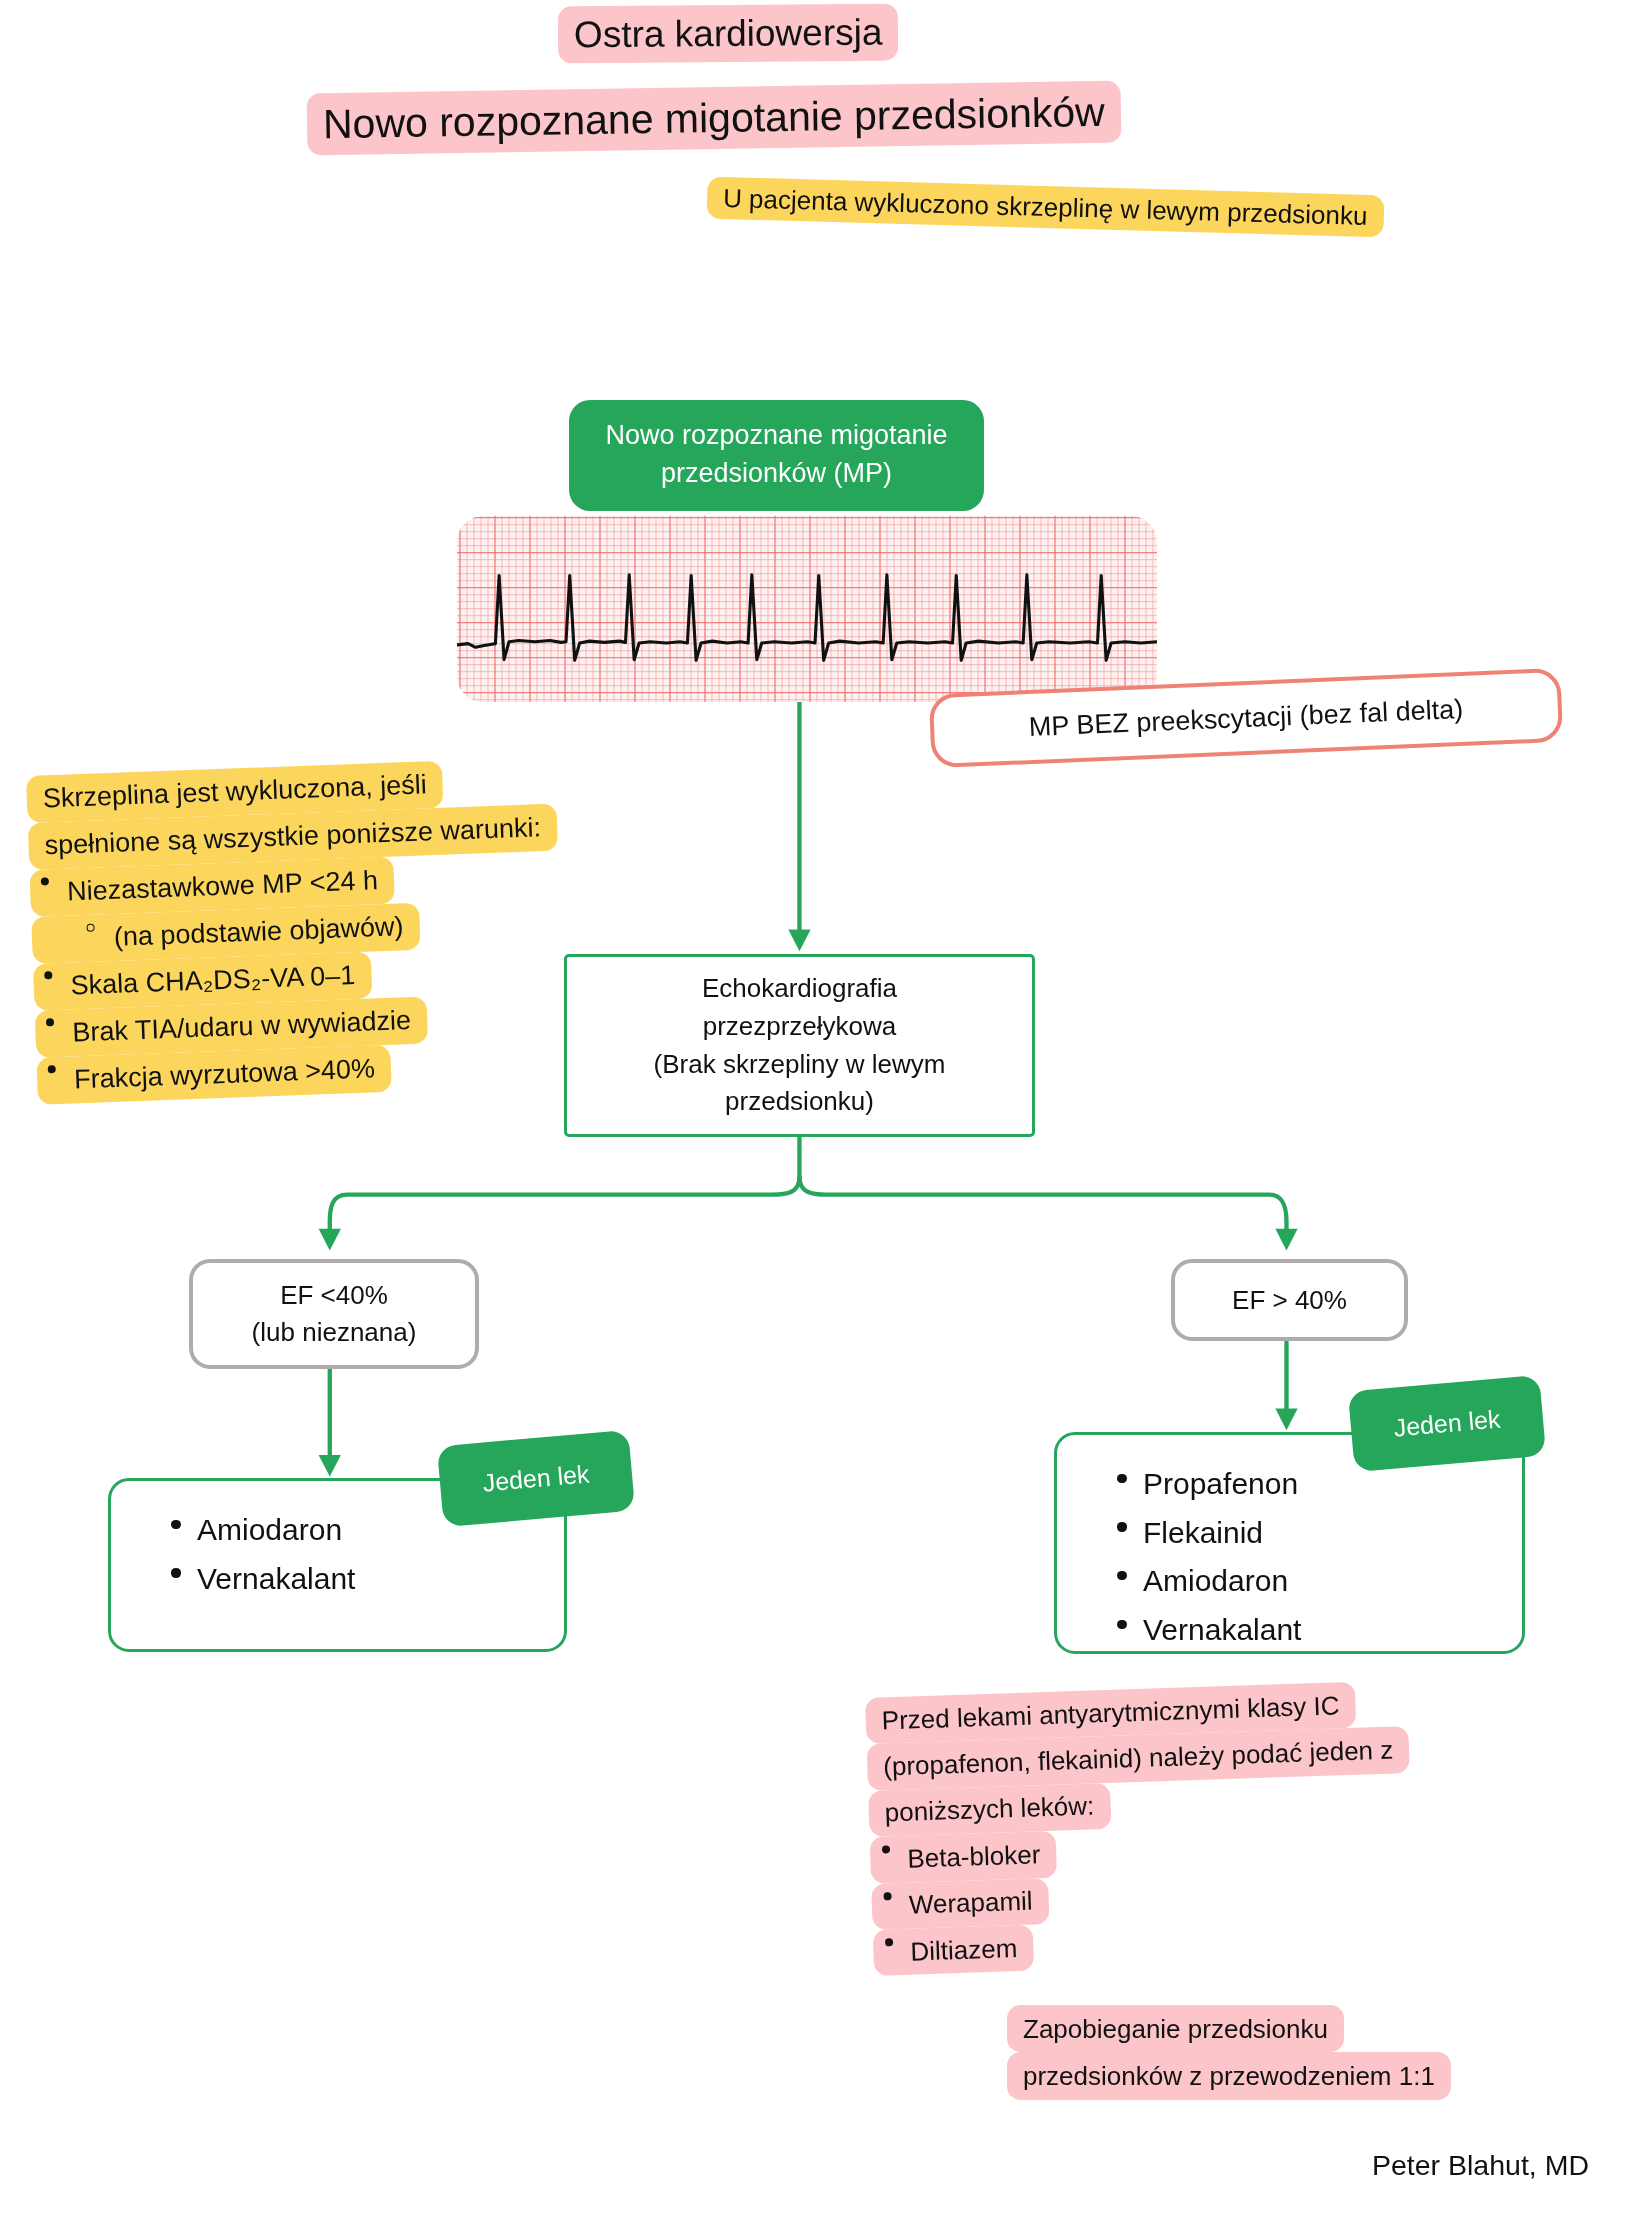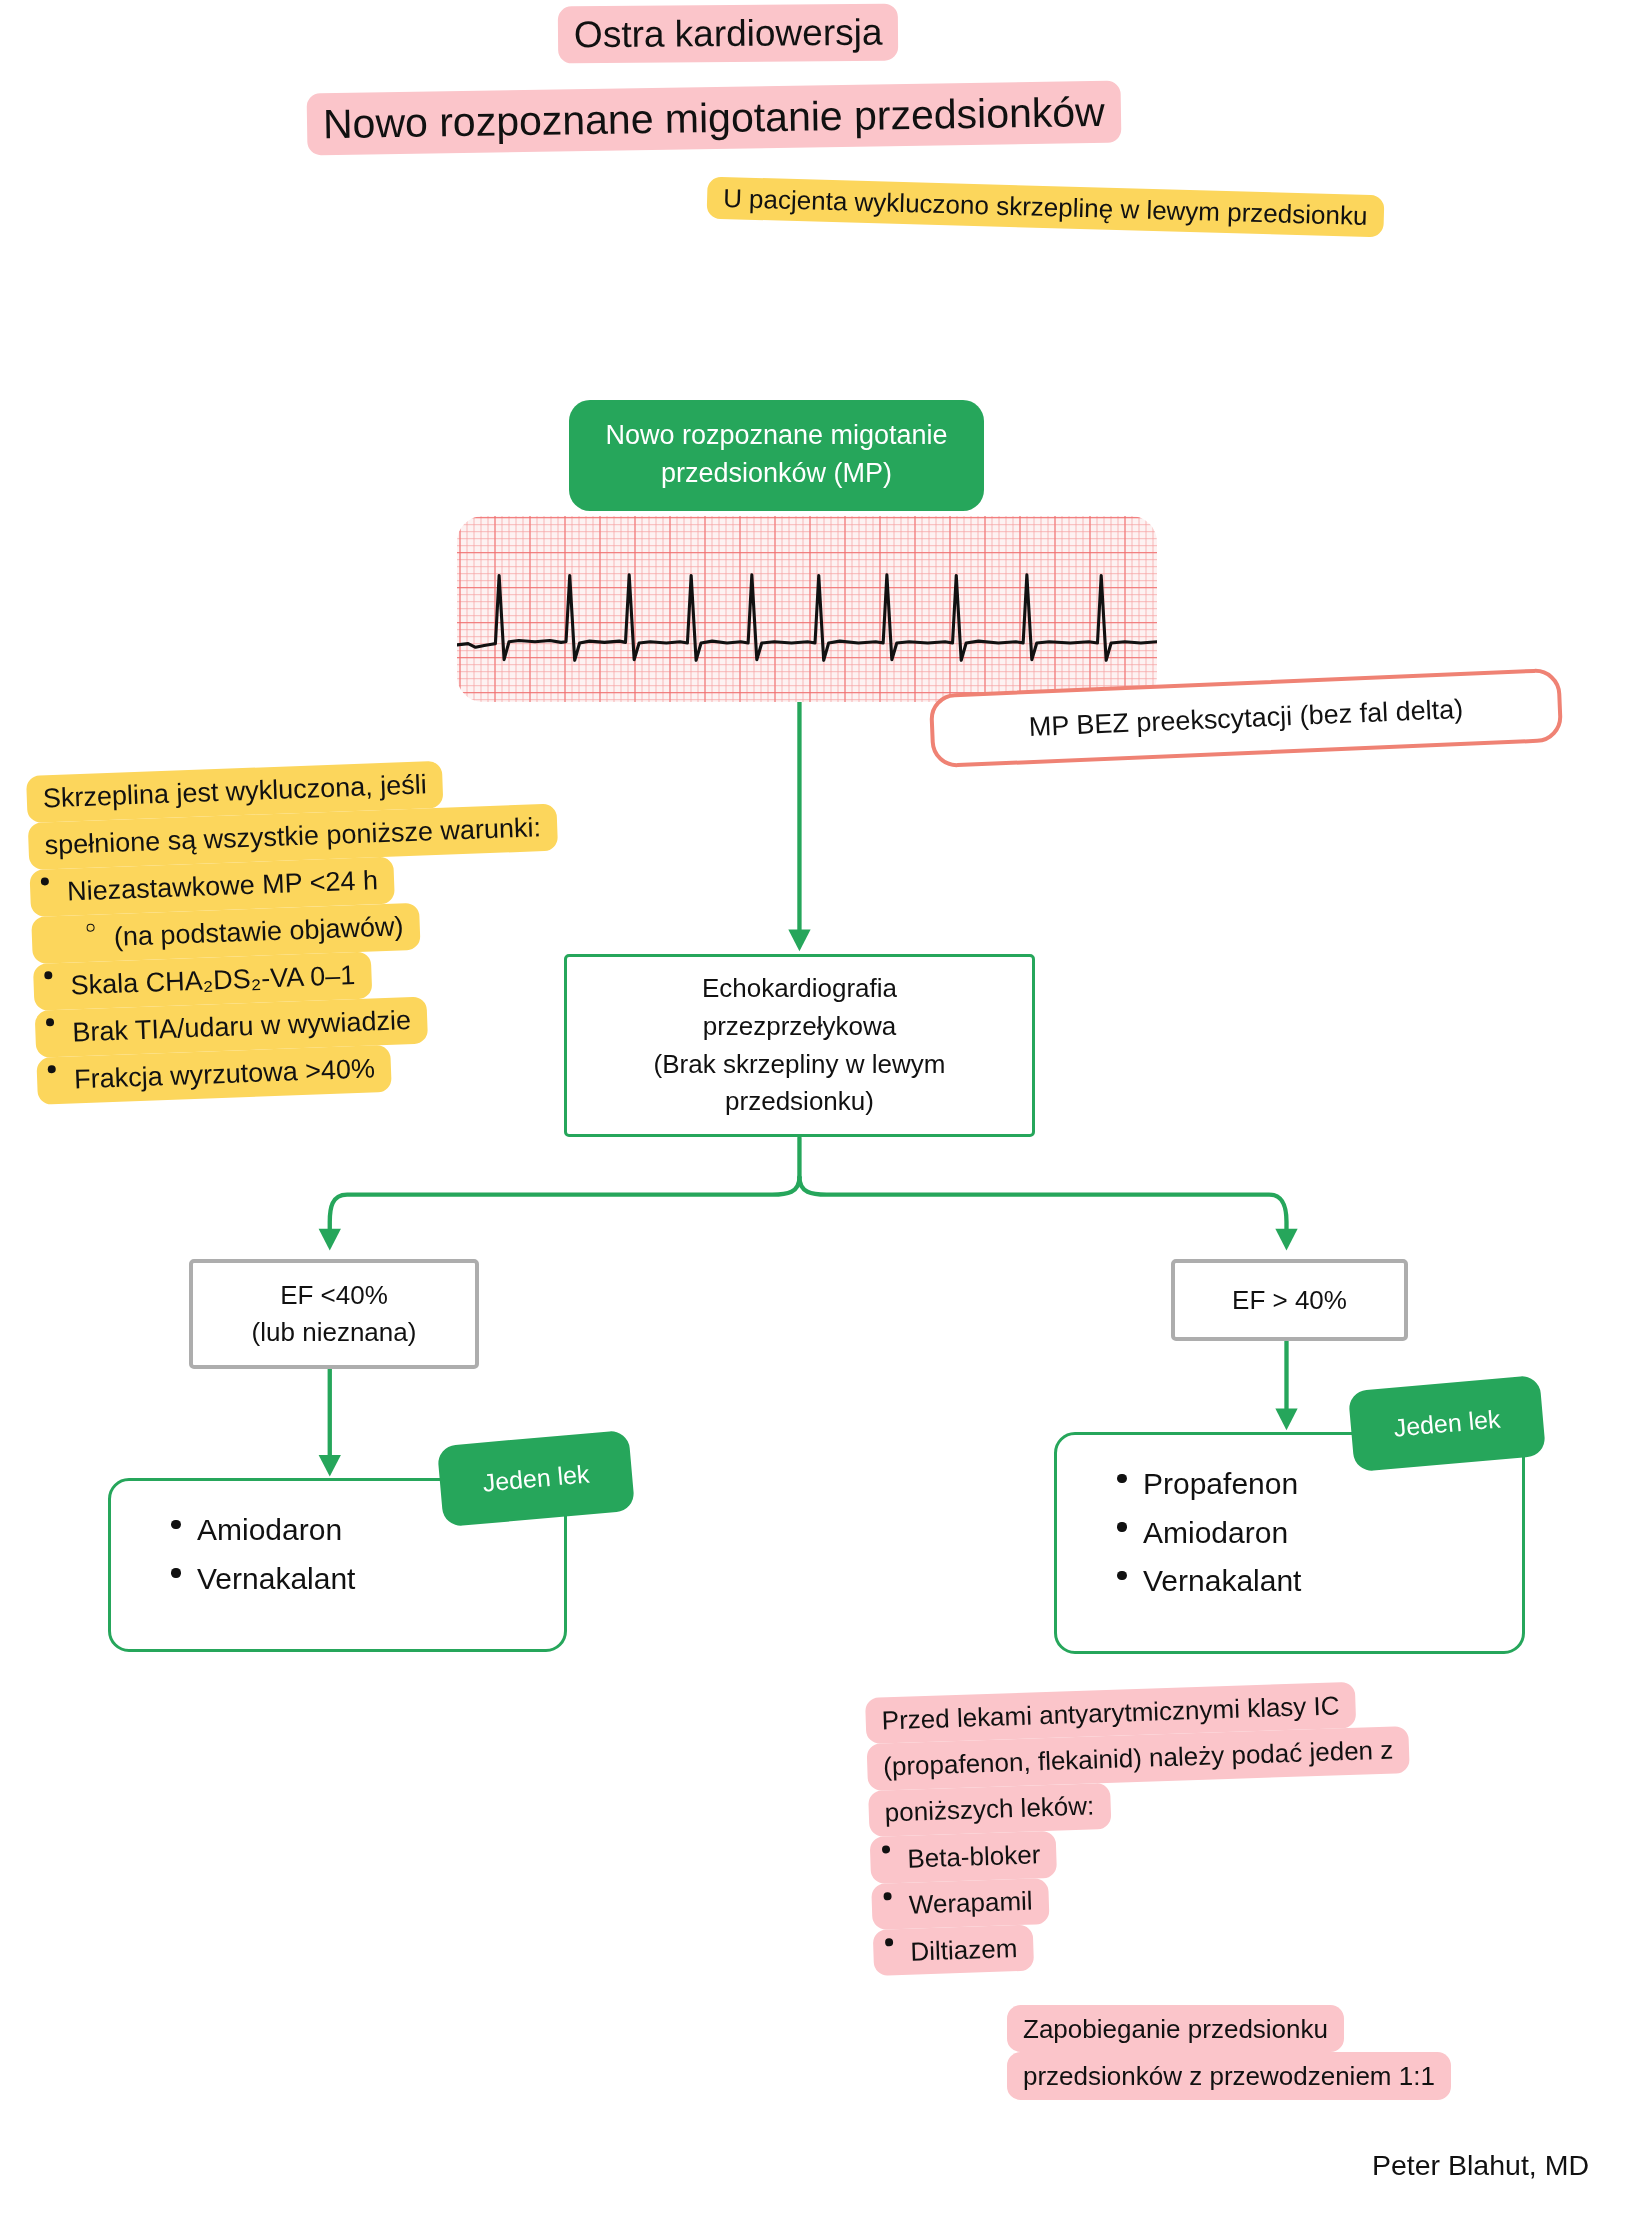--- a/index.html
+++ b/index.html
@@ -68,21 +68,21 @@
 
   
   .node-box{background:#ffffff;box-sizing:border-box;}
   #echo-box{
     left:564px;top:954px;width:471px;height:183px;
     border:3.7px solid #26a65b;border-radius:5px;
     display:flex;align-items:center;justify-content:center;
     font-size:26px;line-height:1.45;text-align:center;z-index:6;
   }
   .ef-box{
-    border:4.3px solid #adadad;border-radius:5px;
+    border:4.3px solid #adadad;border-radius:21px;
     display:flex;align-items:center;justify-content:center;
     font-size:26px;line-height:1.42;text-align:center;z-index:6;background:#fff;
   }
   #ef-low{left:189px;top:1259px;width:282px;height:102px;}
   #ef-high{left:1171px;top:1259px;width:229px;height:74px;}
 
   .drug-box{
     border:3.7px solid #26a65b;border-radius:21px;background:#ffffff;
     font-size:30px;line-height:1.62;box-sizing:border-box;z-index:5;
     padding:25px 0 25px 48px;
@@ -248,20 +248,24 @@
   <div>EF &gt; 40%</div>
 </div>
 
 <div class="abs drug-box" id="drugs-high">
   <div class="drug-item">
     <i class="bdot"></i>
     <span>Propafenon</span>
   </div>
   <div class="drug-item">
     <i class="bdot"></i>
+    <span>Flekainid</span>
+  </div>
+  <div class="drug-item">
+    <i class="bdot"></i>
     <span>Amiodaron</span>
   </div>
   <div class="drug-item">
     <i class="bdot"></i>
     <span>Vernakalant</span>
   </div>
 </div>
 
 <div class="abs lek-pill" id="lek-high">
   <span>Jeden lek</span>

